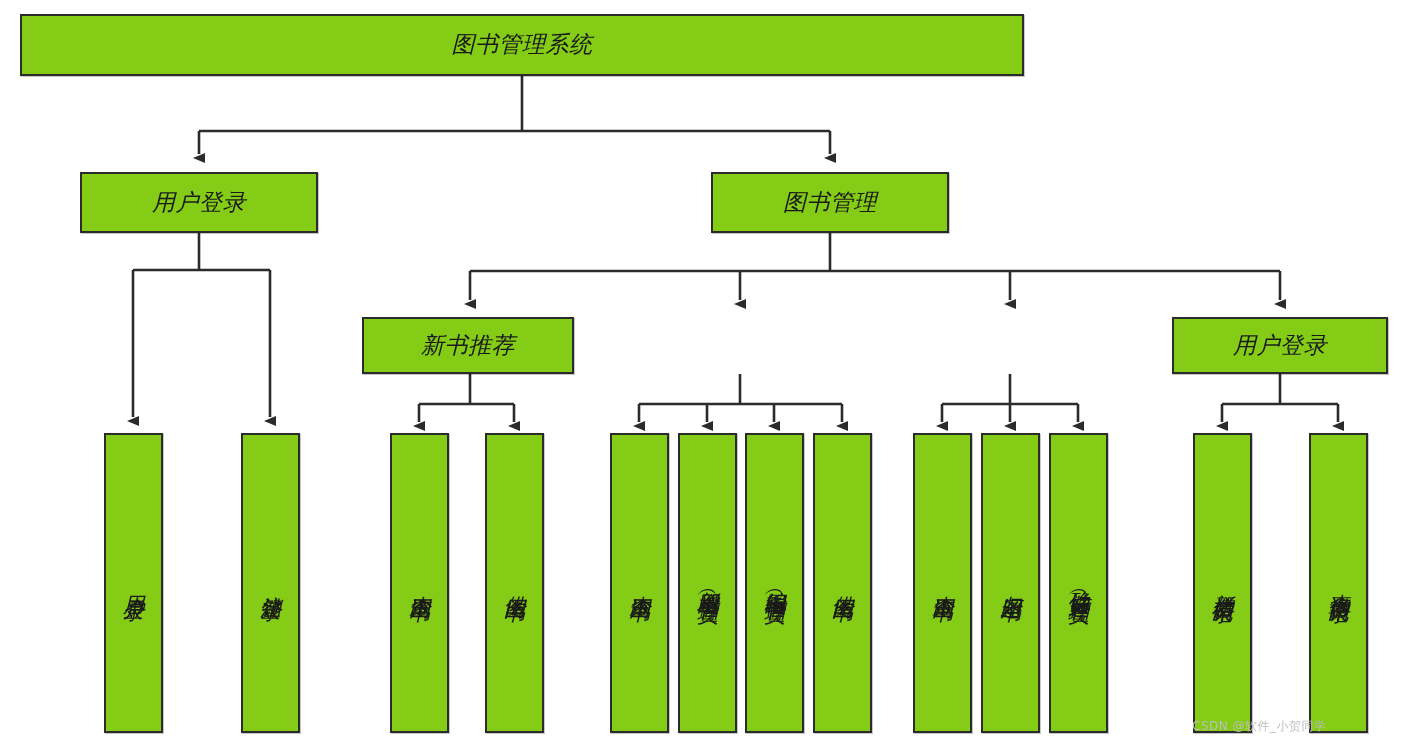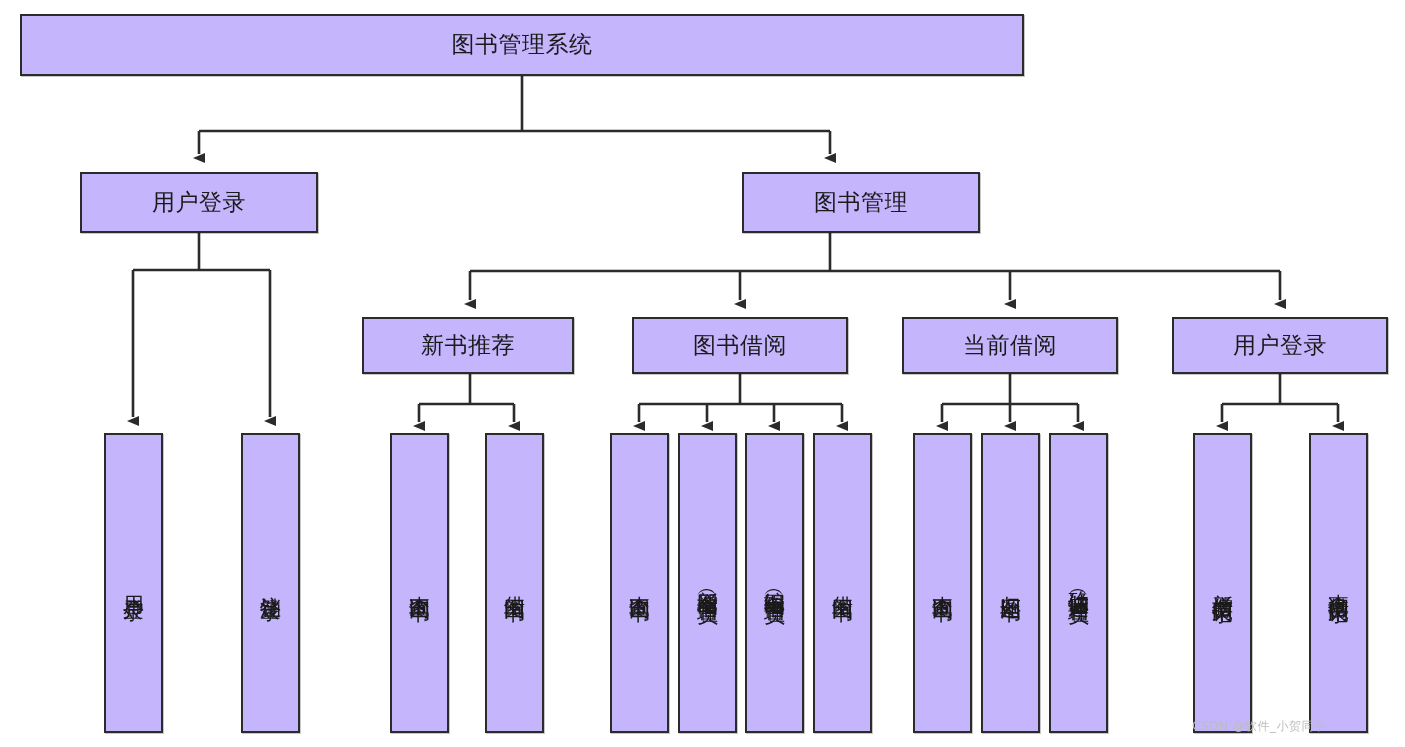--- a/index.html
+++ b/index.html
@@ -23,26 +23,27 @@
     left: 0;
     top: 0;
     width: 1405px;
     height: 747px;
     pointer-events: none;
   }
   .node {
     position: absolute;
     box-sizing: border-box;
     border: 2.5px solid #2b2b2b;
-    background: #c4b5fd;
+    background: #84cc16;
     display: flex;
     align-items: center;
     justify-content: center;
     color: #1a1a1a;
     box-shadow: 1px 1px 0 rgba(0,0,0,0.22);
+    font-style: italic;
   }
   .node .label {
     display: block;
     text-align: center;
     line-height: 1.18;
     letter-spacing: 0.5px;
     color: #1a1a1a;
   }
   
   .node.horiz .label {
@@ -135,35 +136,29 @@
   </svg>
 
   <div class="node root horiz" style="left:20px; top:14px; width:1004px; height:62px;">
     <span class="label">图书管理系统</span>
   </div>
 
   <div class="node horiz" style="left:80px; top:172px; width:238px; height:61px;">
     <span class="label">用户登录</span>
   </div>
 
-  <div class="node horiz" style="left:711px; top:172px; width:238px; height:61px;margin-left:31px;">
+  <div class="node horiz" style="left:711px; top:172px; width:238px; height:61px;">
     <span class="label">图书管理</span>
   </div>
 
   <div class="node horiz" style="left:362px; top:317px; width:212px; height:57px;">
     <span class="label">新书推荐</span>
   </div>
 
-  <div class="node horiz" style="left:632px; top:317px; width:216px; height:57px;">
-    <span class="label">图书借阅</span>
-  </div>
-
-  <div class="node horiz" style="left:902px; top:317px; width:216px; height:57px;">
-    <span class="label">当前借阅</span>
-  </div>
+
 
   <div class="node horiz" style="left:1172px; top:317px; width:216px; height:57px;">
     <span class="label">用户登录</span>
   </div>
 
   <div class="node vert" style="left:104px; top:433px; width:59px; height:300px;">
     <span class="label">用户登录</span>
   </div>
 
   <div class="node vert" style="left:241px; top:433px; width:59px; height:300px;">

